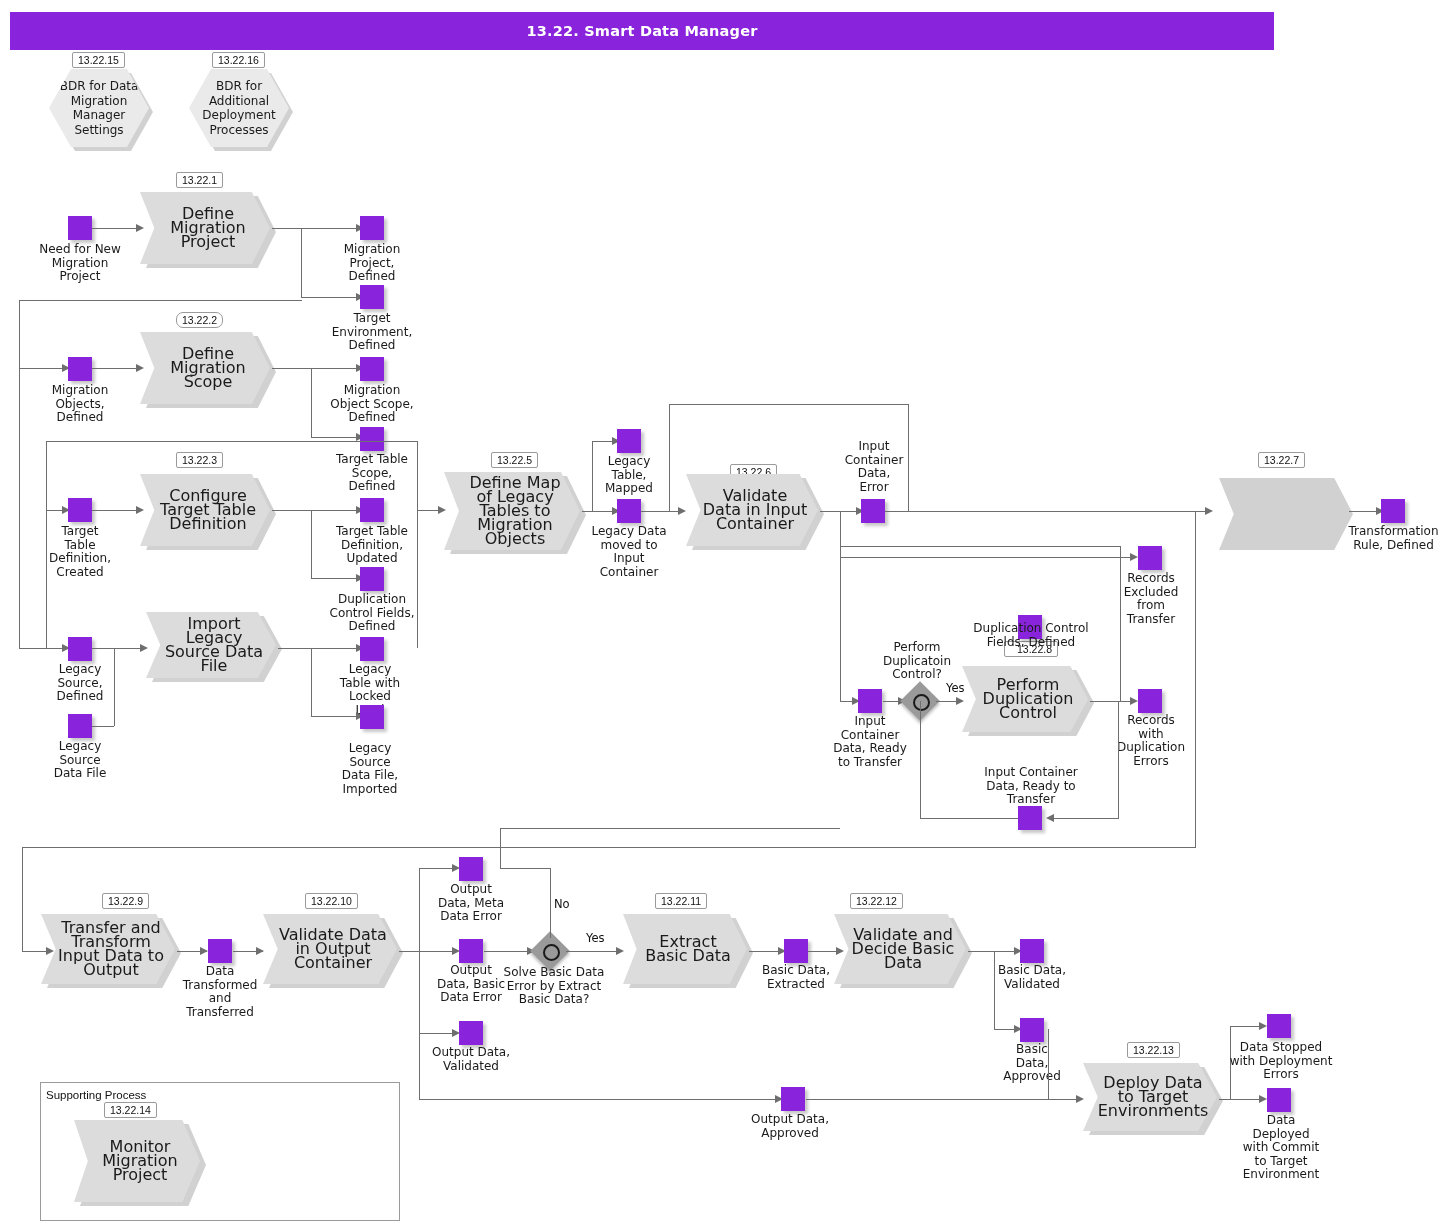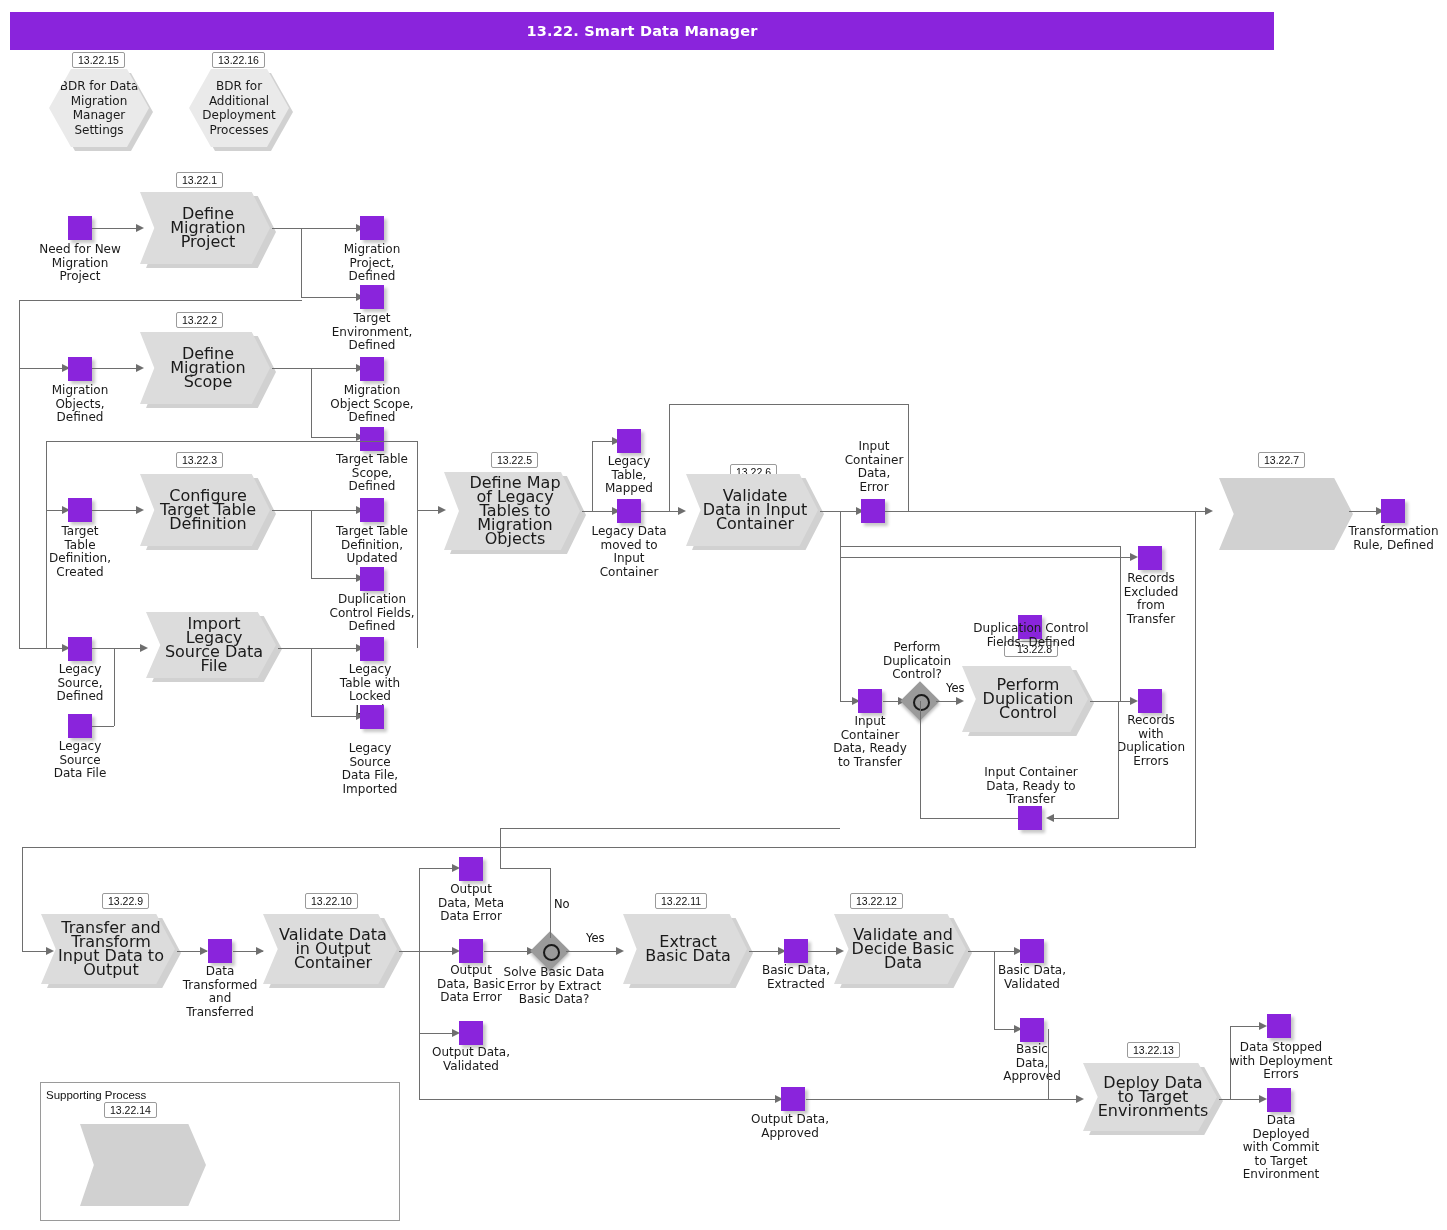--- a/index.html
+++ b/index.html
@@ -114,21 +114,21 @@
 
   <div class="h" style="left:19px;top:368px;width:46px;"></div>
   <div class="arr" style="left:62px;top:364px;"></div>
   <div class="evt" style="left:68px;top:357px;"></div>
   <div class="lbl" style="left:20px;top:384px;width:120px;">Migration
 Objects,
 Defined</div>
 
   <div class="h" style="left:92px;top:368px;width:46px;"></div>
   <div class="arr" style="left:136px;top:364px;"></div>
-  <div class="chip" style="left:176px;top:312px;">13.22.2</div>
+  <div class="chip" style="left:176px;top:312px;border-radius:7px;">13.22.2</div>
   <div class="proc-shadow" style="left:146px;top:336px;width:130px;height:72px;"></div>
   <div class="proc" style="left:140px;top:332px;width:130px;height:72px;padding:0 10px 0 16px;box-sizing:border-box;">Define Migration
 Scope</div>
 
   <div class="h" style="left:272px;top:368px;width:88px;"></div>
   <div class="arr" style="left:356px;top:364px;"></div>
   <div class="evt" style="left:360px;top:357px;"></div>
   <div class="lbl" style="left:310px;top:384px;width:124px;">Migration
 Object Scope,
 Defined</div>
@@ -467,14 +467,17 @@
   <div class="lbl" style="left:1223px;top:1114px;width:116px;">Data
 Deployed
 with Commit
 to Target
 Environment</div>
 
   <div class="pool" style="left:40px;top:1082px;width:358px;height:137px;"></div>
   <div class="pool-title" style="left:46px;top:1089px;">Supporting Process</div>
   <div class="chip" style="left:104px;top:1102px;">13.22.14</div>
   <div class="proc-shadow" style="left:80px;top:1124px;width:126px;height:82px;"></div>
+  <div class="proc" style="left:74px;top:1120px;width:126px;height:82px;padding:0 10px 0 16px;box-sizing:border-box;">Monitor
+Migration
+Project</div>
 
 </div>
 
 </body></html>

